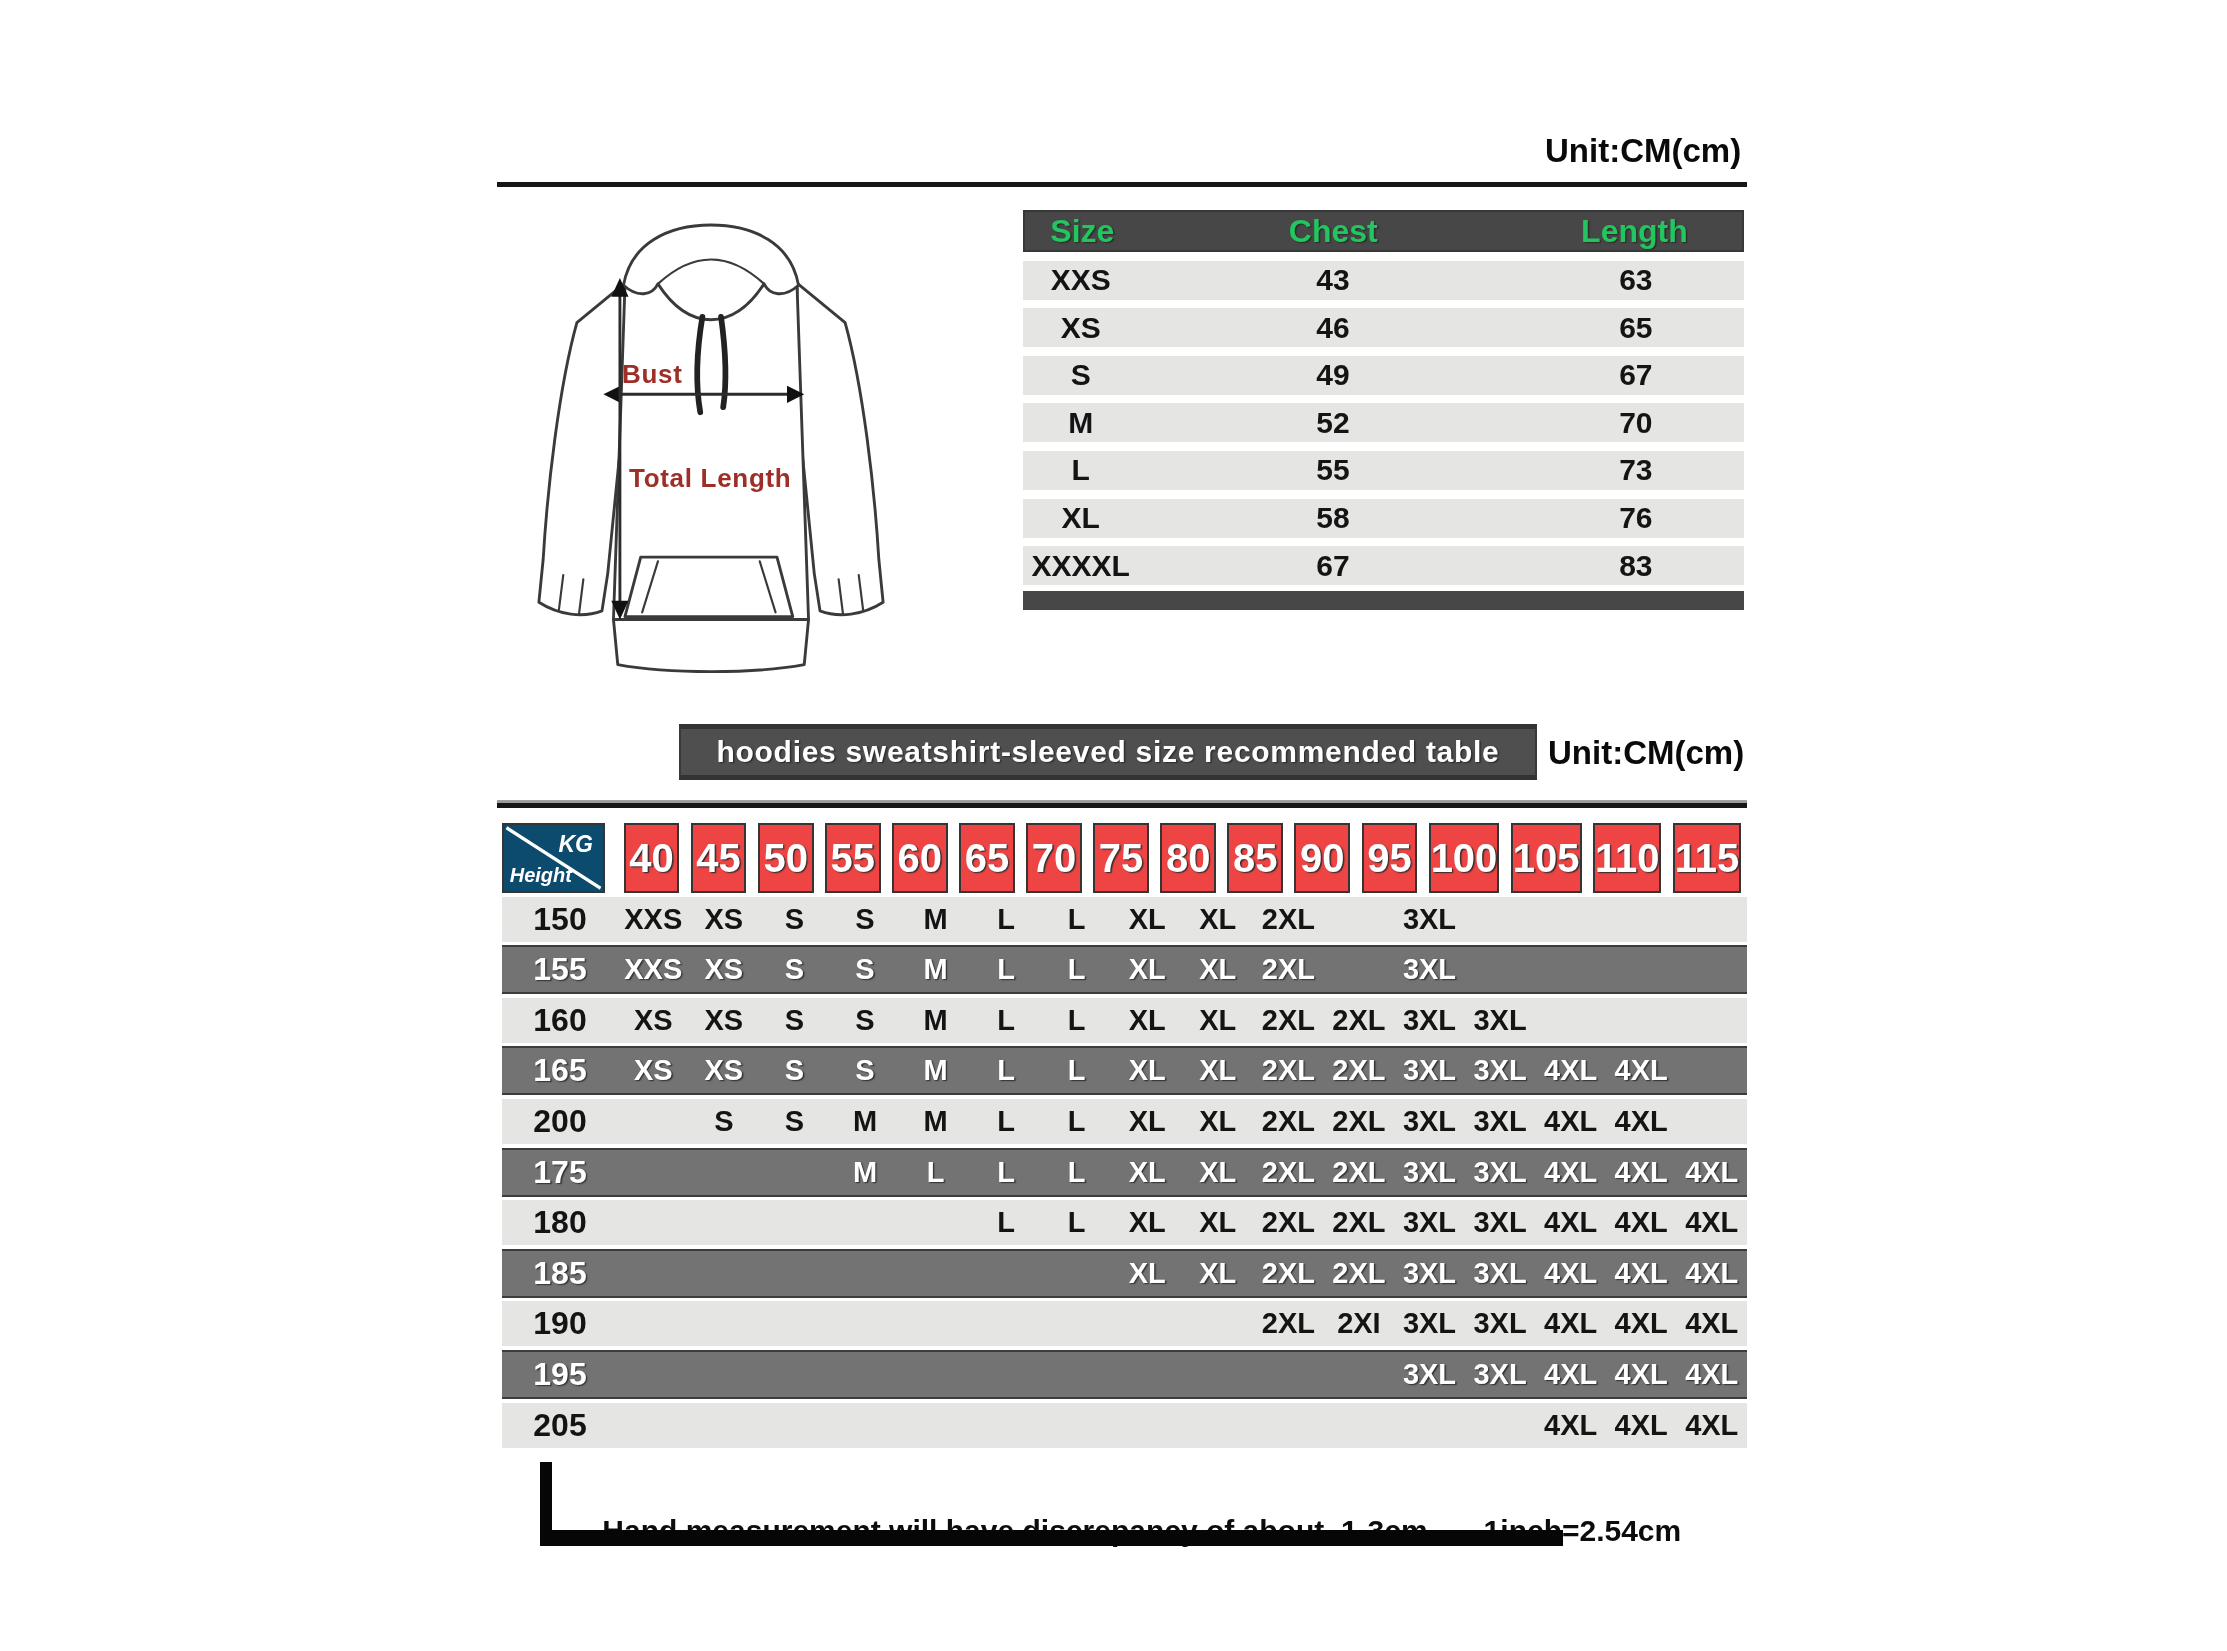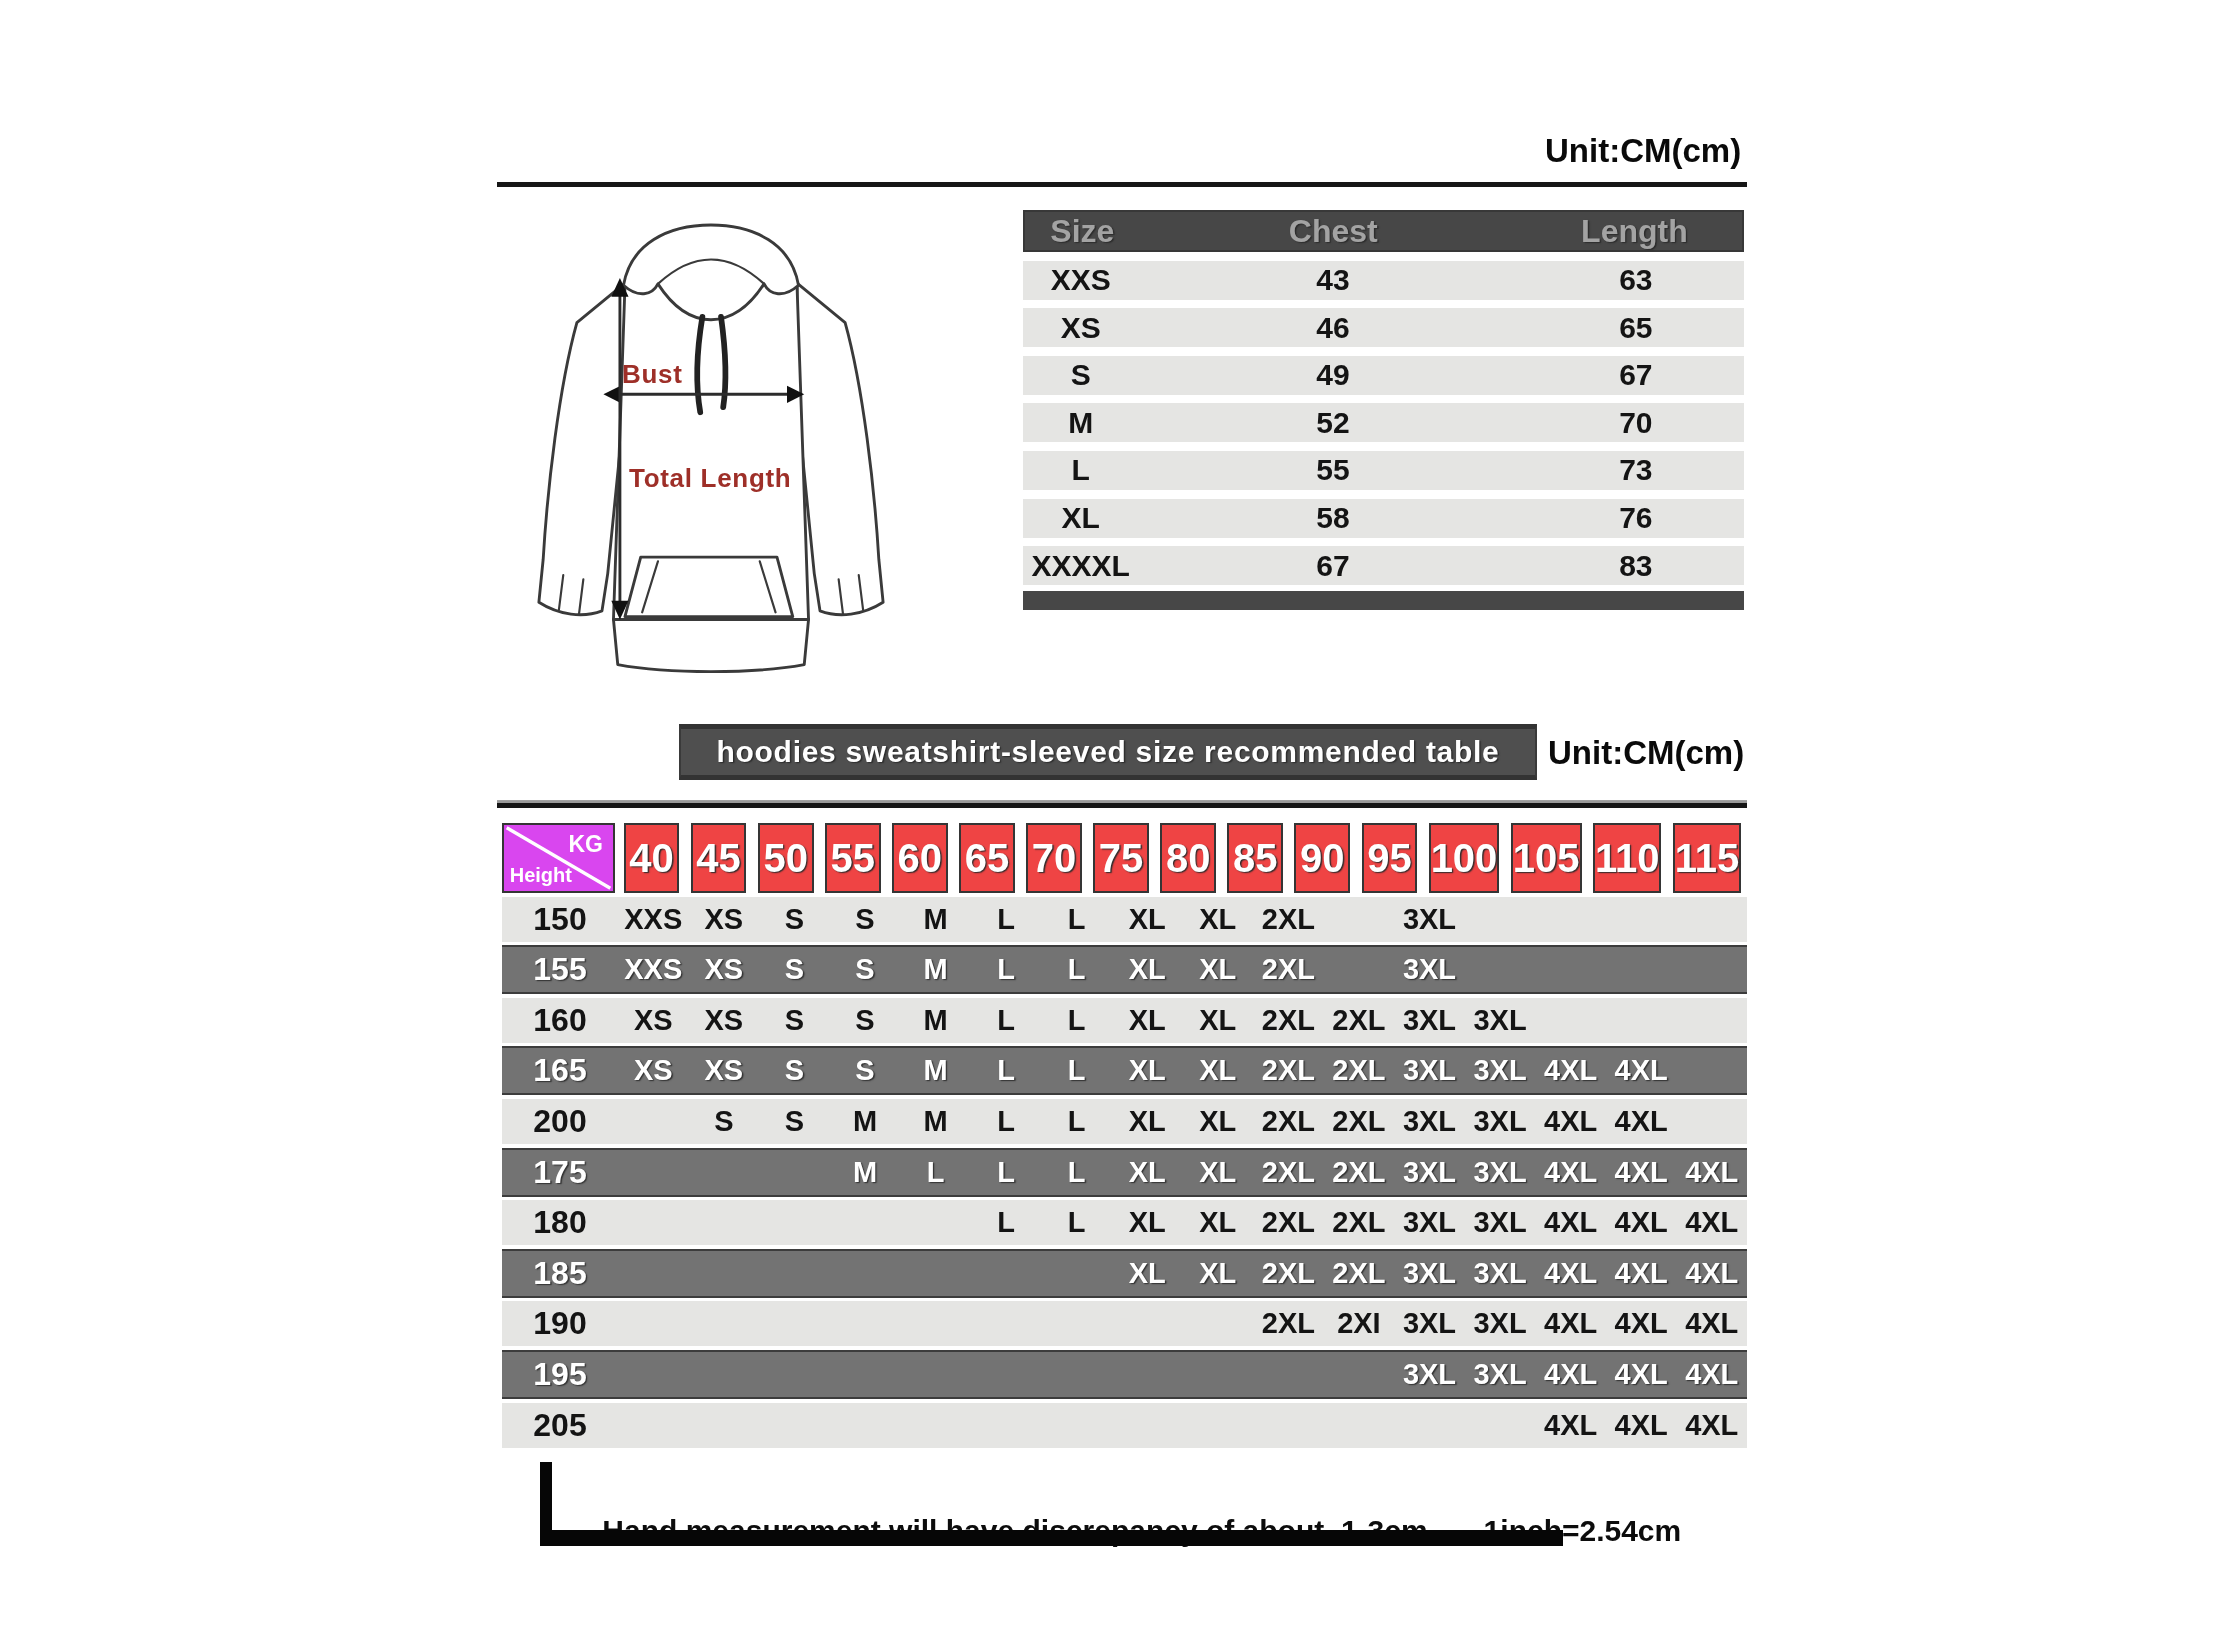--- a/index.html
+++ b/index.html
@@ -23,33 +23,33 @@
   
   .hoodie{position:absolute;left:517px;top:215px;width:388px;height:459px;}
   .hoodie svg{position:absolute;left:0;top:0;}
   .dlabel{position:absolute;color:#9e2f28;font-size:26px;letter-spacing:0.7px;white-space:nowrap;}
   .lbl-bust{left:105px;top:144px;}
   .lbl-tl{left:112px;top:248px;}
 
   
   .table1{position:absolute;left:1023px;top:210px;width:721px;}
   .t1-header{display:flex;height:42px;background:#474747;border:2.9px solid #383838;box-sizing:border-box;align-items:center;}
-  .t1-header div{color:#a3a3a3;font-size:32px;text-align:center;text-shadow:1.4px 1.4px 1.4px #2b2b2b;}
+  .t1-header div{color:#22c55e;font-size:32px;text-align:center;text-shadow:1.4px 1.4px 1.4px #2b2b2b;}
   .c0{width:16%;} .c1{width:54%;} .c2{width:30%;}
   .t1-row{display:flex;height:39px;margin-top:8.6px;background:#e5e5e3;align-items:center;}
   .t1-cell{font-size:30px;text-align:center;color:#141414;}
   .t1-footer{height:18.7px;margin-top:5.7px;background:#474747;}
 
   
   .matrix{position:absolute;left:502px;top:823px;width:1245px;}
   .m-grid{display:grid;grid-template-columns:116px repeat(16,1fr);}
   .m-header{height:70px;}
   .m-hcell{margin:0 5.7px;background:#ef4444;border:2.2px solid #353535;box-sizing:border-box;
            display:flex;align-items:center;justify-content:center;color:#ffffff;font-size:40px;text-shadow:1.4px 1.4px 1.4px #2b2b2b;}
-  .corner{position:relative;margin-right:3px;background:#d946ef;border:2.2px solid #353535;box-sizing:border-box;}
+  .corner{position:relative;margin-right:13px;background:#0c4a6e;border:2.2px solid #353535;box-sizing:border-box;font-style:italic;}
   .corner .kg{position:absolute;top:5.7px;right:10px;color:#ffffff;font-size:23px;}
   .corner .hgt{position:absolute;bottom:4.3px;left:5.7px;color:#ffffff;font-size:20px;}
   .corner svg{position:absolute;left:0;top:0;width:100%;height:100%;}
   .m-row{height:45px;margin-top:3.6px;align-items:center;}
   .m-row.light{background:#e5e5e3;color:#141414;}
   .m-row.dark{background:#737373;color:#ffffff;border-top:2.2px solid #3c3c3c;border-bottom:2.2px solid #3c3c3c;}
   .m-row.dark .m-cell,.m-row.dark .m-height{text-shadow:1.4px 1.4px 1.4px #2f2f2f;}
   .m-height{font-size:32px;text-align:center;}
   .m-cell{font-size:29px;text-align:center;white-space:nowrap;}
 

